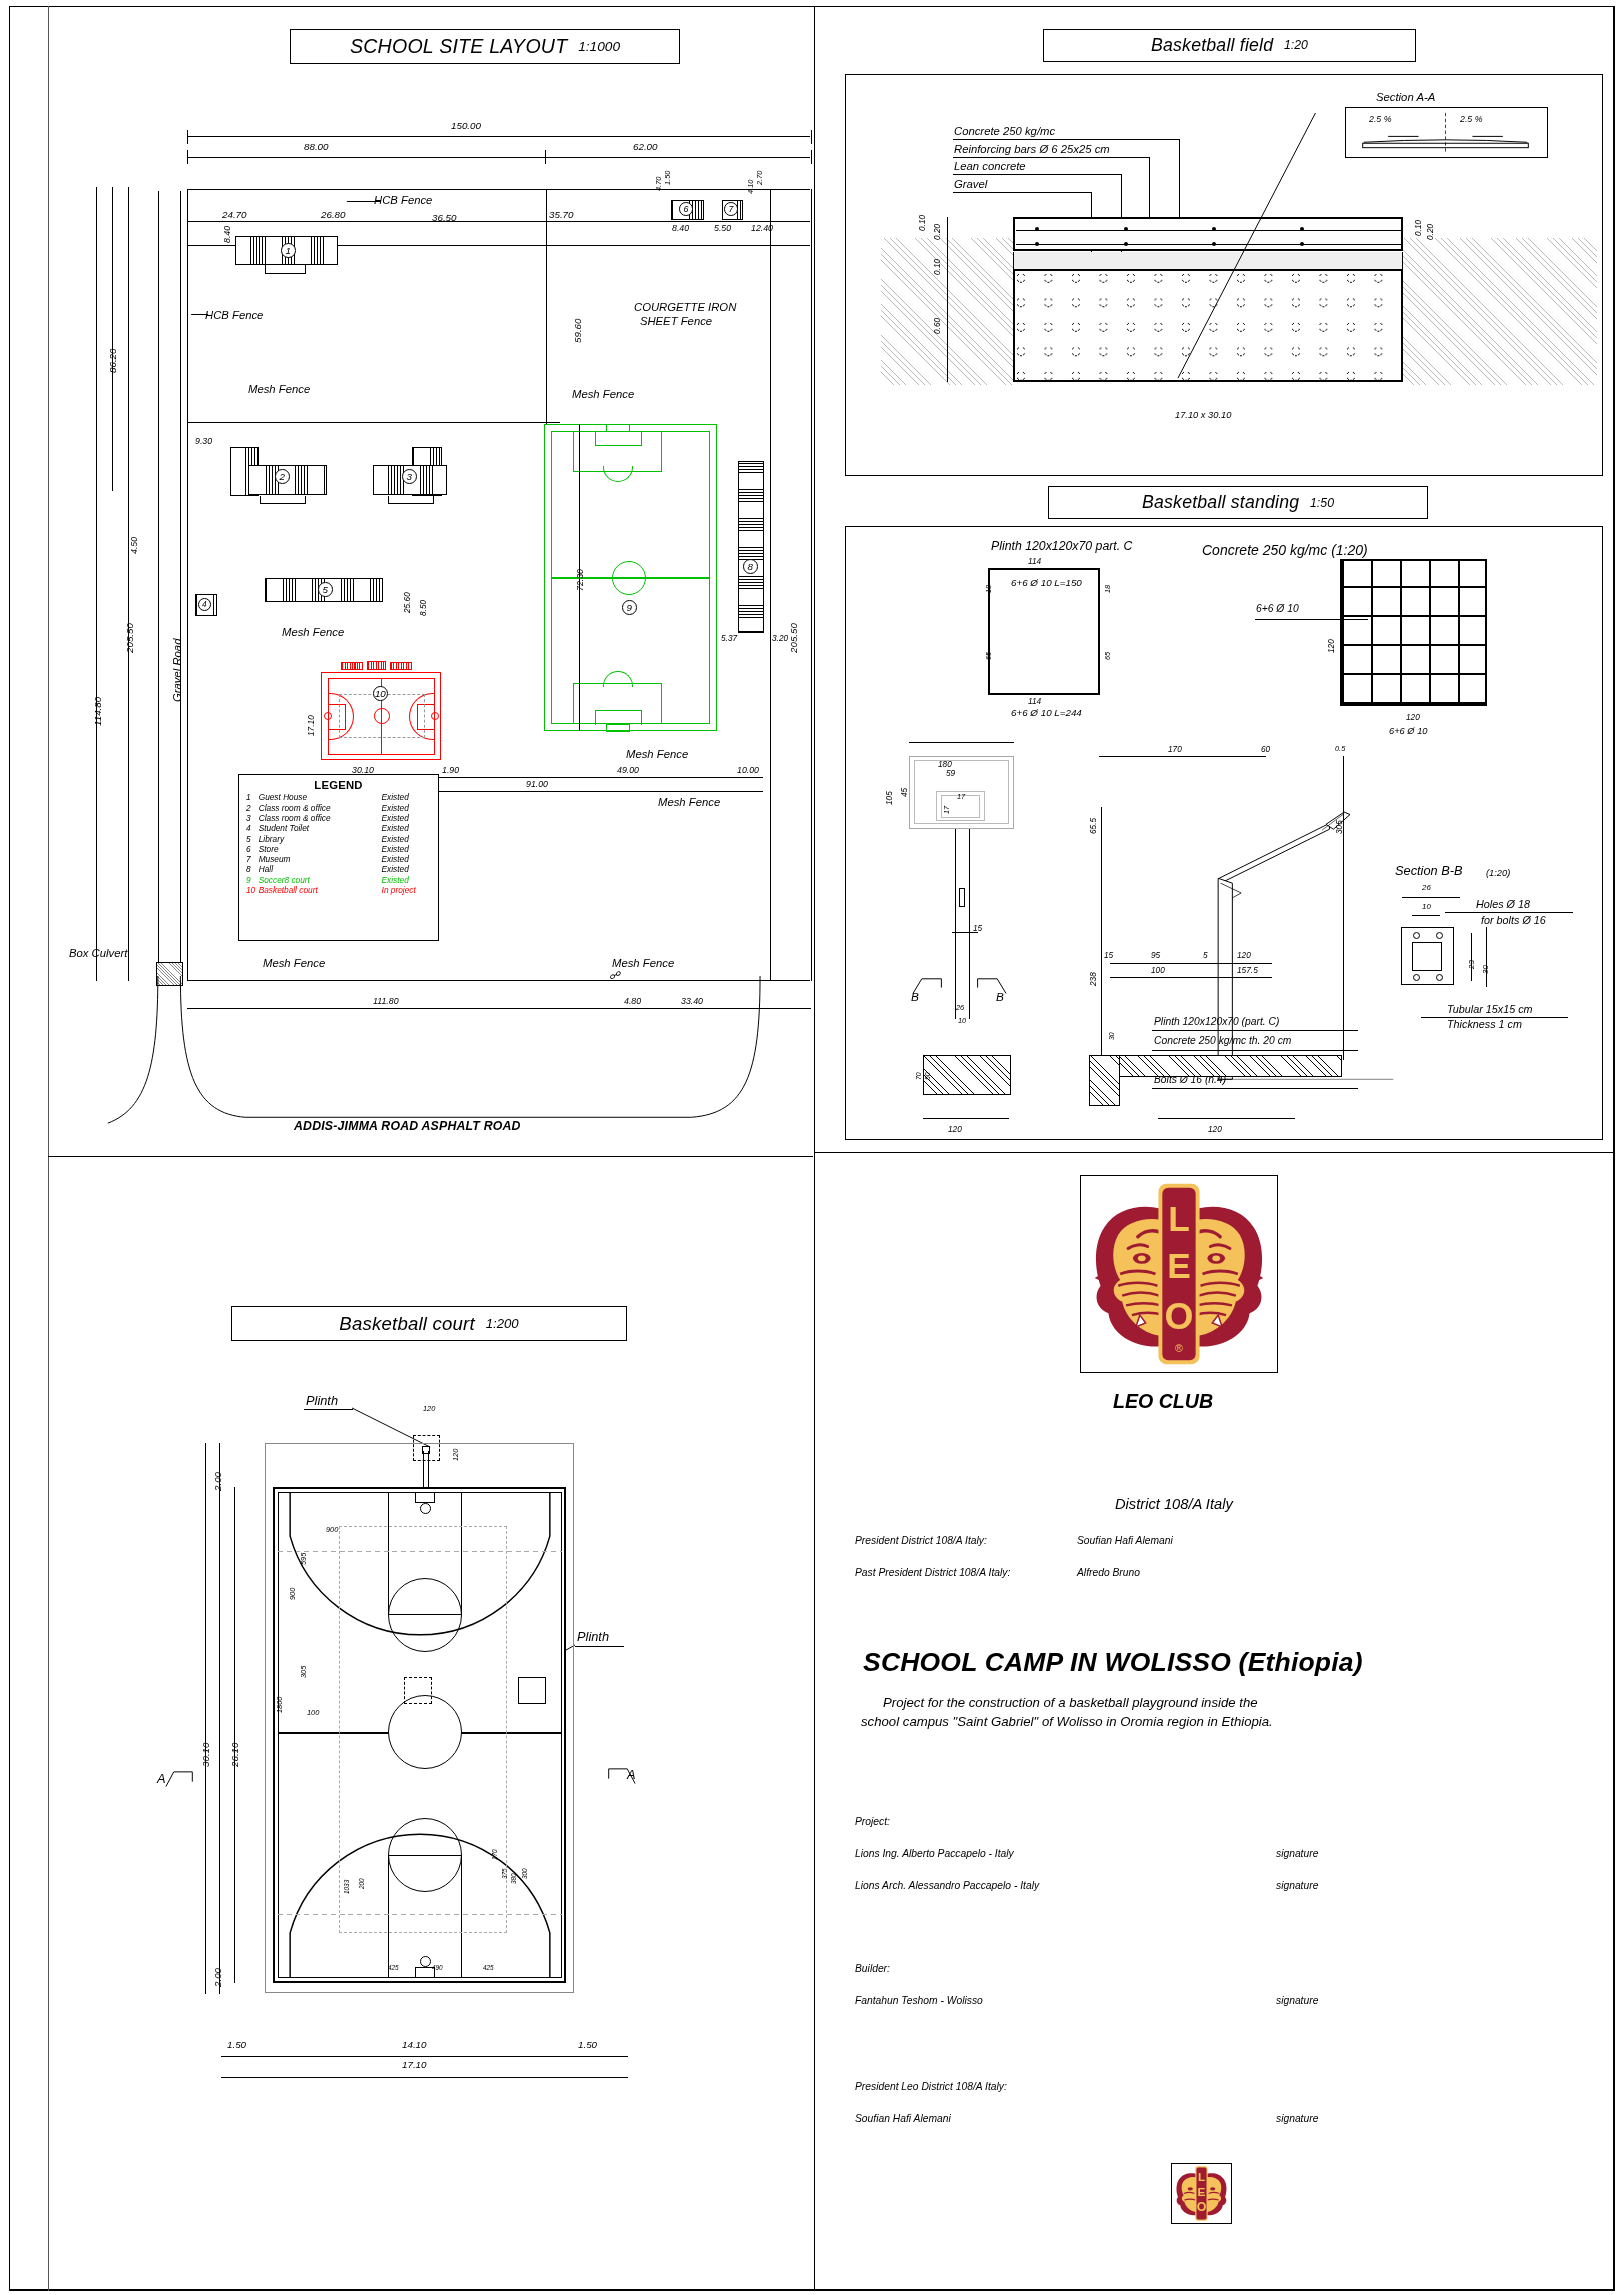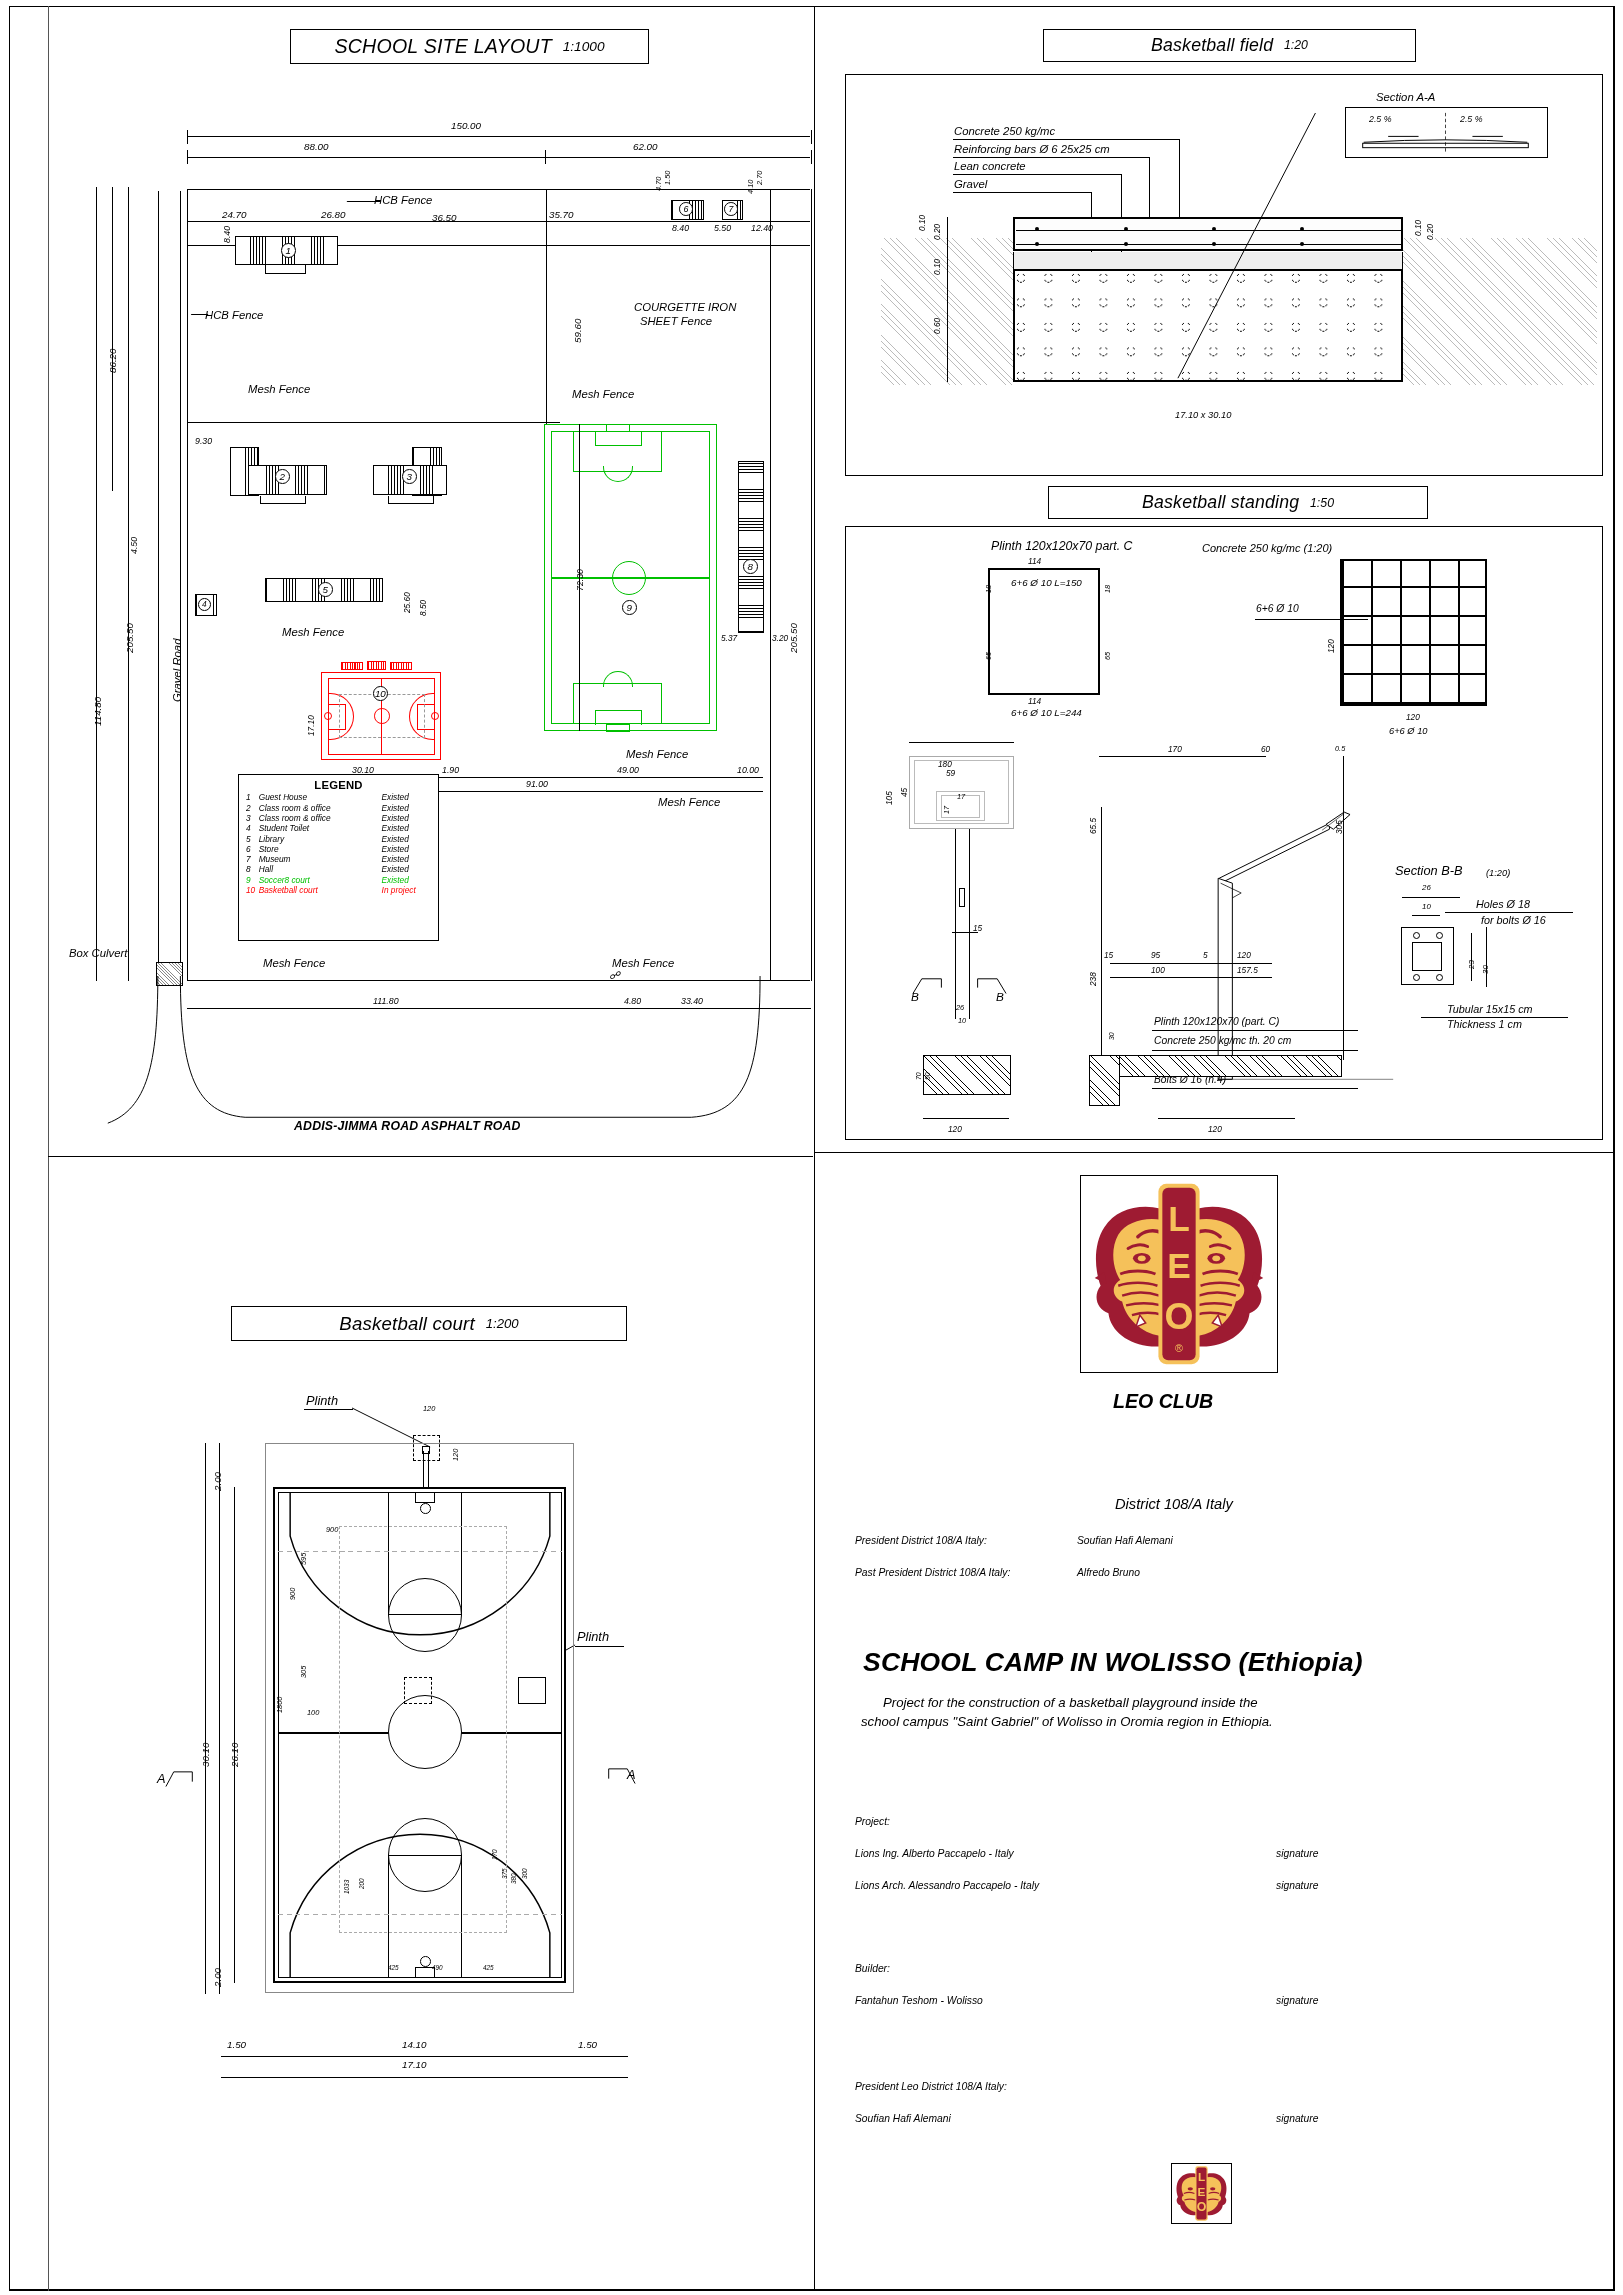--- a/index.html
+++ b/index.html
@@ -27,21 +27,21 @@
     gap:10.8px;
     padding:2px 12.8px;
     box-sizing:border-box;
   }
   .ttl-box .t1{font-style:italic;font-weight:400;letter-spacing:0.2px;}
   .ttl-box .t2{font-style:italic;}
   .dim{font-style:italic;font-size:9.8px;white-space:nowrap;}
   .dimv{font-style:italic;font-size:9.8px;white-space:nowrap;
         transform-origin:0 0;}
   .lbl{font-style:italic;font-size:11.3px;white-space:nowrap;}
-  .lblsm{font-style:italic;font-size:11px;white-space:nowrap;}
+  .lblsm{font-style:italic;font-size:14px;white-space:nowrap;}
   .rot90{transform:rotate(-90deg);transform-origin:0 0;}
 
   
   .frameline{position:absolute;background:#000;}
 
   
   .bldg{
     position:absolute;
     border:1px solid #000;
     background:repeating-linear-gradient(90deg,#000 0 0.5px,#fff 0.5px 2.9px);
@@ -111,21 +111,21 @@
   <div class="frameline" style="left:8.8px;top:2289px;width:1606px;height:1.5px;"></div>
 
   <div class="frameline" style="left:48px;top:5.9px;width:1px;height:2285px;background:#555;"></div>
 
   <div class="frameline" style="left:814px;top:5.9px;width:1px;height:2285px;"></div>
 
   <div class="frameline" style="left:48px;top:1156px;width:765px;height:1px;"></div>
 
   <div class="frameline" style="left:815px;top:1152px;width:800px;height:1px;"></div>
 
-  <div class="ttl-box" style="left:290px;top:28.5px;width:359px;height:35px;">
+  <div class="ttl-box" style="left:290px;top:28.5px;width:390px;height:35px;">
     <span class="t1" style="font-size:19.6px;">SCHOOL SITE LAYOUT</span>
     <span class="t2" style="font-size:13.7px;">1:1000</span>
   </div>
 
   <div class="abs dim" style="left:451px;top:120px;">150.00</div>
   <div class="hline" style="left:187px;top:136px;width:623px;"></div>
   <div class="vline" style="left:187px;top:130px;height:13.7px;"></div>
   <div class="vline" style="left:811px;top:130px;height:13.7px;"></div>
 
   <div class="abs dim" style="left:304px;top:141px;">88.00</div>

